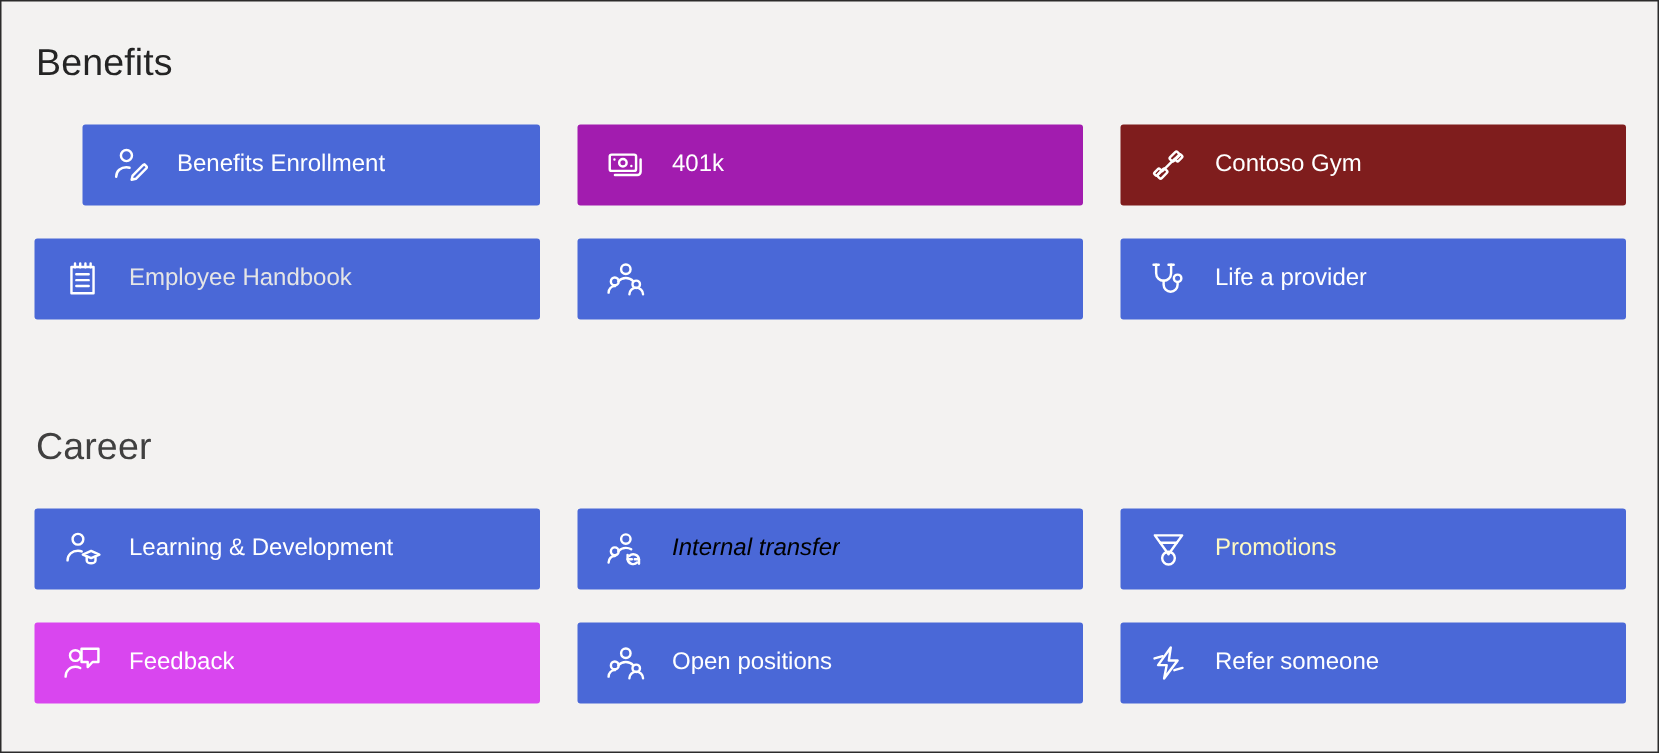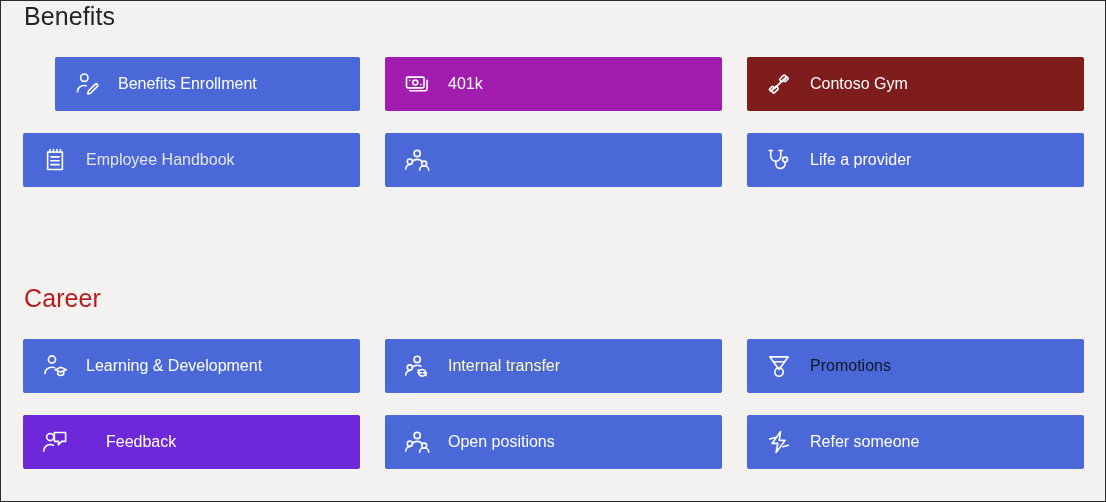--- a/index.html
+++ b/index.html
@@ -21,21 +21,21 @@
     border: 1px solid #2b2b2b;
     background: #f3f2f1;
     position: relative;
     overflow: hidden;
   }
   .section {
     position: absolute;
     left: 22px;
     width: 1060px;
   }
-  .section-benefits { top: 0; }
+  .section-benefits { top: 26px; }
   .section-career   { top: 282px; }
 
   .section-title {
     font-size: 25px;
     font-weight: 400;
     color: #242424;
     letter-spacing: 0.1px;
     line-height: 30px;
     margin: 0 0 26px 1px;
     white-space: nowrap;
@@ -160,21 +160,21 @@
               <path d="M9 13.1v2.4a4.3 4.3 0 0 0 4.3 4.3 4.3 4.3 0 0 0 4.3-4.3v-1.1"></path>
               <circle cx="17.6" cy="11.6" r="2.3"></circle>
             </svg>
           </span>
           <span class="tile-label" style="color: rgb(255, 255, 255);">Life a provider</span>
         </button>
       </div>
   </section>
 
   <section class="section section-career">
-    <h2 class="section-title" style="color: #b91c1c;">Career</h2>
+    <h2 class="section-title" style="color: #404040;">Career</h2>
     <div class="tile-grid">
         <button class="tile" style="background: rgb(74, 104, 215);">
           <span class="tile-icon" style="color: rgb(255, 255, 255);">
             <svg viewBox="0 0 24 24" fill="none" stroke="currentColor" stroke-width="1.5" stroke-linecap="round" stroke-linejoin="round">
               <circle cx="9.2" cy="6" r="3.3"></circle>
               <path d="M2.8 19c0-3.6 2.9-5.9 6.4-5.9 .8 0 1.6.1 2.3.4"></path>
               <path d="M12.2 15.4l5.1-2.2 5.1 2.2-5.1 2.2z"></path>
               <path d="M14.6 16.6v2.4c0 1 1.2 1.8 2.7 1.8s2.7-.8 2.7-1.8v-2.4"></path>
             </svg>
           </span>
@@ -185,33 +185,33 @@
             <svg viewBox="0 0 24 24" fill="none" stroke="currentColor" stroke-width="1.5" stroke-linecap="round" stroke-linejoin="round">
               <circle cx="12.2" cy="5.9" r="2.9"></circle>
               <path d="M7.6 13.3c1.2-1.3 2.8-2 4.6-2 1.2 0 2.4.3 3.3.9"></path>
               <circle cx="5.4" cy="13.4" r="2.4"></circle>
               <path d="M1.6 20.3c0-2.3 1.7-4 3.8-4"></path>
               <path d="M13.3 18.3a3.5 3.5 0 0 0 5.9 2"></path>
               <path d="M20.3 18.3a3.5 3.5 0 0 0-5.9-2"></path>
               <path d="M13.3 15.6v2.7h2.6M20.3 21v-2.7h-2.6"></path>
             </svg>
           </span>
-          <span class="tile-label" style="color: #fef9c3;">Internal transfer</span>
+          <span class="tile-label" style="color: #000000; font-style: italic;">Internal transfer</span>
         </button>
         <button class="tile" style="background: rgb(74, 104, 215);">
           <span class="tile-icon" style="color: rgb(255, 255, 255);">
             <svg viewBox="0 0 24 24" fill="none" stroke="currentColor" stroke-width="1.5" stroke-linecap="round" stroke-linejoin="round">
               <path d="M3.6 3.6h16.8L12 15.2z"></path>
               <path d="M7 8.1h10"></path>
               <circle cx="12" cy="17.6" r="3.9"></circle>
             </svg>
           </span>
-          <span class="tile-label" style="color: #0f172a;">Promotions</span>
-        </button>
-        <button class="tile" style="background: #6d28d9; gap: 20px;">
+          <span class="tile-label" style="color: #fef9c3;">Promotions</span>
+        </button>
+        <button class="tile" style="background: #d946ef;">
           <span class="tile-icon" style="color: rgb(255, 255, 255);">
             <svg viewBox="0 0 24 24" fill="none" stroke="currentColor" stroke-width="1.5" stroke-linecap="round" stroke-linejoin="round">
               <circle cx="7.6" cy="7.4" r="3.3"></circle>
               <path d="M1.6 20.4c0-3.6 2.8-6.1 6-6.1 1.1 0 2.1.3 3 .8"></path>
               <path d="M11.4 3.2h10.4v8.2h-3.6l-3 3.1v-3.1h-3.8z"></path>
             </svg>
           </span>
           <span class="tile-label" style="color: rgb(255, 255, 255);">Feedback</span>
         </button>
         <button class="tile" style="background: rgb(74, 104, 215);">

